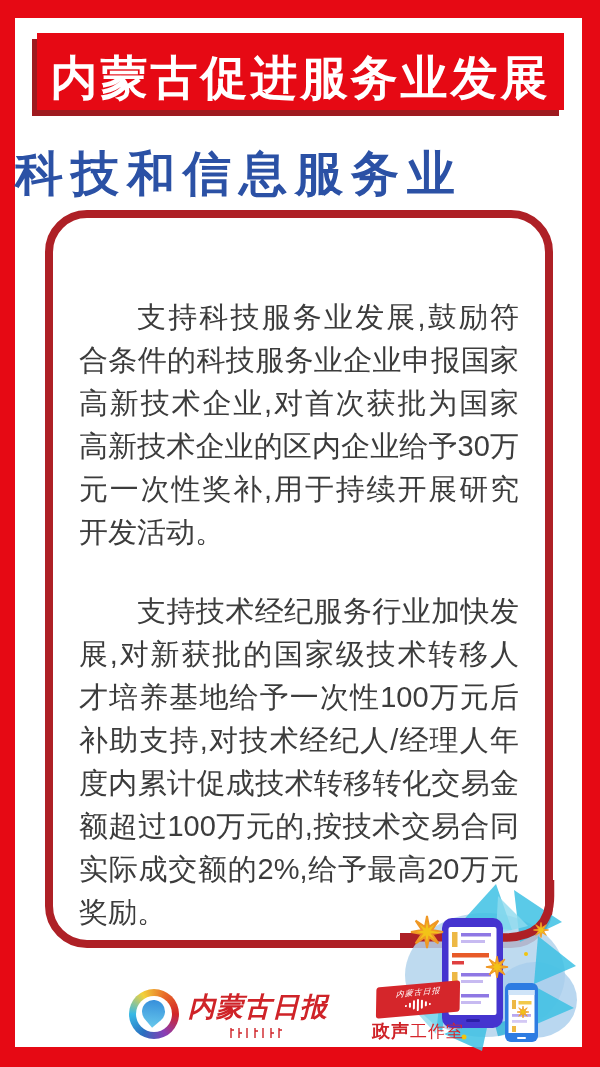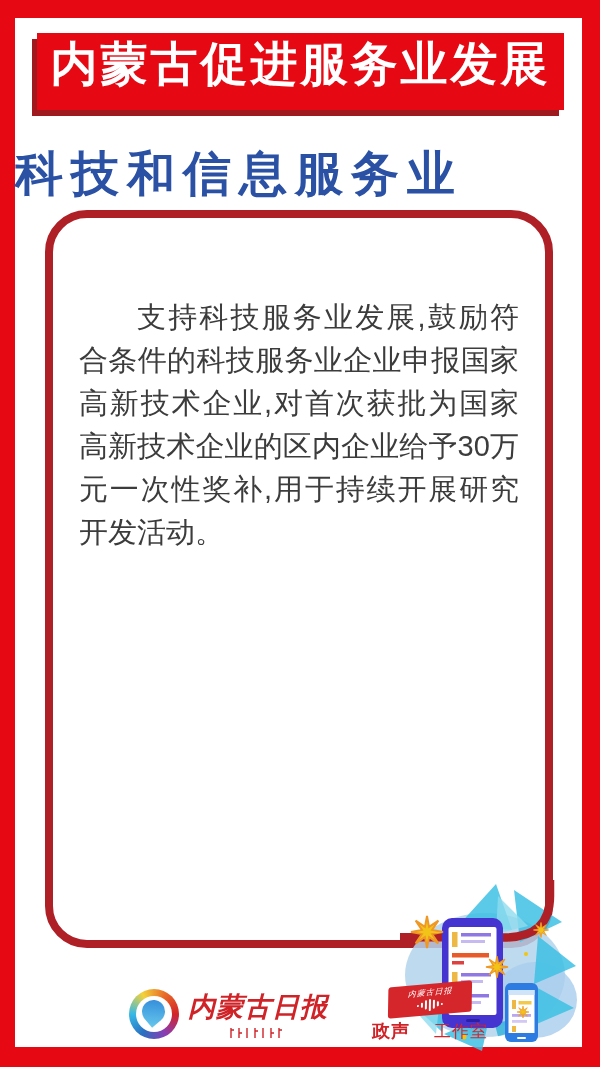--- a/index.html
+++ b/index.html
@@ -2,21 +2,21 @@
 <html><head>
 <meta charset="utf-8">
 <style>
   * { margin:0; padding:0; box-sizing:border-box; }
   body { font-family:"Liberation Sans","DejaVu Sans",sans-serif; }
   .page { position:relative; width:600px; height:1067px; background:#e60914; overflow:hidden; }
   .inner { position:absolute; left:15px; top:18px; right:18px; bottom:20px; background:#ffffff; }
 
   .banner { position:absolute; left:22px; top:15px; width:527px; height:77px;
     background:#e60914; box-shadow:-5px 6px 0 #9e1a1f;
-    display:flex; align-items:flex-start; justify-content:center; }
+    display:flex; align-items:flex-end; justify-content:center; }
   .banner-title { color:#ffffff; font-size:47px; font-weight:bold; letter-spacing:3px; white-space:nowrap; }
 
   .section-title { position:absolute; left:0; right:0; top:124px; 
     color:#2b51a5; font-size:48px; font-weight:800; letter-spacing:8px; white-space:nowrap; }
 
   .content-box { position:absolute; left:30px; top:192px; width:508px; height:738px;
     border:8px solid #ae2026; border-radius:42px; background:#ffffff; }
   .article { padding:78px 26px 0 26px; }
   .article p { font-size:29px; line-height:43px; color:#3c3c3c; text-align:justify;
     text-indent:2em; margin:0 0 36px 0; font-weight:500; }
@@ -38,37 +38,38 @@
   .studio { display:flex; flex-direction:column; align-items:center; gap:4px; }
   .flag { width:84px; height:31px; background:#d5262b; border-radius:3px;
     transform:rotate(-5deg) skewX(-6deg);
     display:flex; flex-direction:column; align-items:center; justify-content:center; gap:2px; }
   .flag-script { color:#ffffff; font-size:8px; font-style:italic; letter-spacing:1px; line-height:8px; }
   .flag-bars { display:flex; align-items:center; gap:2px; }
   .flag-bars span { background:#ffffff; width:2px; border-radius:1px; display:block; }
   .fb-dot { height:2px; } .fb-s { height:5px; } .fb-m { height:9px; } .fb-l { height:12px; }
   .studio-name { display:flex; align-items:baseline; white-space:nowrap; }
   .studio-name .bold-part { color:#cf2328; font-size:18px; font-weight:800; letter-spacing:1px; }
-  .studio-name .light-part { color:#d5262b; font-size:17px; font-weight:400; letter-spacing:1px;margin-left:24px; }
+  .studio-name .light-part { color:#d5262b; font-size:17px; font-weight:400; letter-spacing:1px; }
 </style>
 </head>
 <body>
 
 <div class="page">
   <div class="inner">
 
     <div class="banner">
       <div class="banner-title">内蒙古促进服务业发展</div>
     </div>
 
     <div class="section-title">科技和信息服务业</div>
 
     <div class="content-box">
       <div class="article">
         <p>支持科技服务业发展,鼓励符合条件的科技服务业企业申报国家高新技术企业,对首次获批为国家高新技术企业的区内企业给予30万元一次性奖补,用于持续开展研究开发活动。</p>
+        <p>支持技术经纪服务行业加快发展,对新获批的国家级技术转移人才培养基地给予一次性100万元后补助支持,对技术经纪人/经理人年度内累计促成技术转移转化交易金额超过100万元的,按技术交易合同实际成交额的2%,给予最高20万元奖励。</p>
       </div>
     </div>
 
     <svg class="illustration" viewBox="0 0 180 172" width="180" height="172">
       <defs>
         <polygon id="star8" points="10,0 3.2,1.3 7.1,7.1 1.3,3.2 0,10 -1.3,3.2 -7.1,7.1 -3.2,1.3 -10,0 -3.2,-1.3 -7.1,-7.1 -1.3,-3.2 0,-10 1.3,-3.2 7.1,-7.1 3.2,-1.3" fill="#f2c318" stroke="#ef9825" stroke-width="1.2"></polygon>
       </defs>
 
       <ellipse cx="85" cy="95" rx="80" ry="62" fill="#b3d3ec" opacity="0.85"></ellipse>
       <ellipse cx="135" cy="120" rx="42" ry="38" fill="#a7cdec" opacity="0.8"></ellipse>

